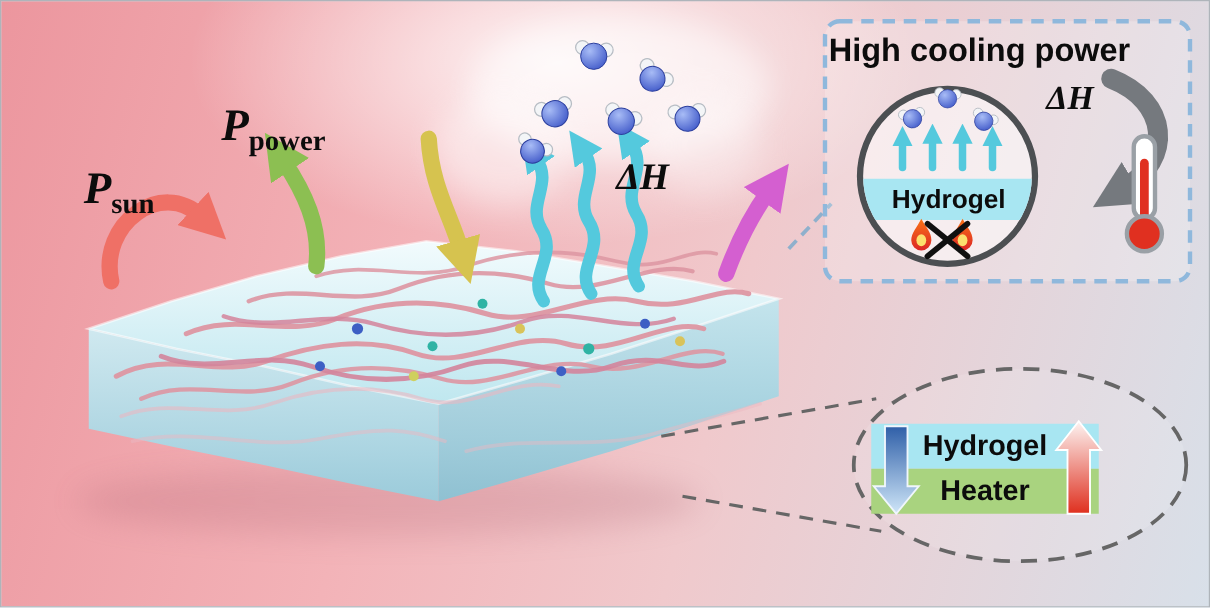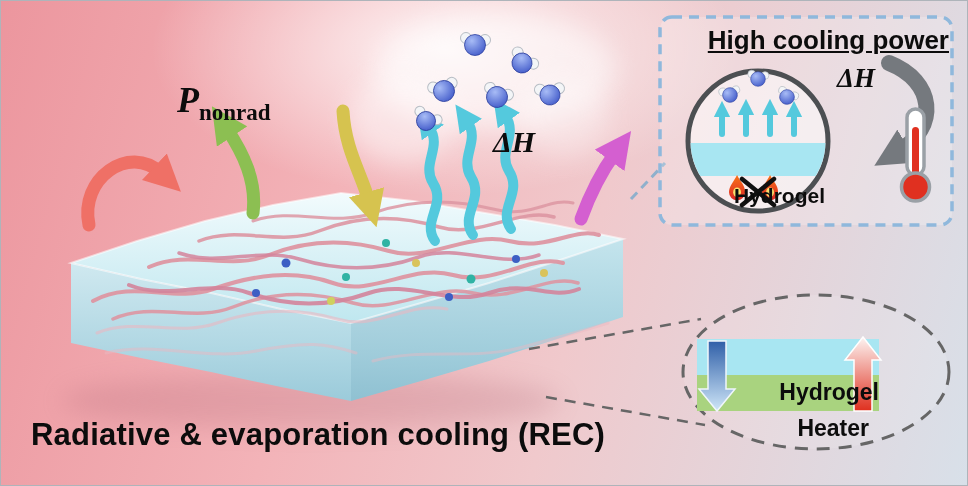--- a/index.html
+++ b/index.html
@@ -10,22 +10,22 @@
       radial-gradient(ellipse 420px 210px at 46% 10%, rgba(255,255,255,.85), rgba(255,255,255,0) 70%),
       linear-gradient(105deg,#ec969e 0%,#f3b3b8 35%,#f0c9cc 60%,#d8e0e9 100%);
     font-family:"Liberation Sans",sans-serif;
   }
   svg{position:absolute;left:0;top:0;}
   .lbl{position:absolute;color:#0c0c0c;white-space:nowrap;line-height:1.05;}
   .flux{font:italic bold 36px "Liberation Serif",serif;}
   .flux sub{font-style:normal;font-size:23px;}
   .dh{font:italic bold 30px "Liberation Serif",serif;}
   .main-title{font:bold 31px "Liberation Sans",sans-serif;letter-spacing:.2px;}
-  .inset-title{font:bold 26px "Liberation Sans",sans-serif;text-align:right;text-decoration:underline;}
-  .bar-label{font:bold 23px "Liberation Sans",sans-serif;text-align:right;margin-top:36px;}
+  .inset-title{font:bold 26px "Liberation Sans",sans-serif;text-align:left;}
+  .bar-label{font:bold 23px "Liberation Sans",sans-serif;text-align:center;}
   .bar-label.sm{font-size:21px;}
   
   .arr{fill:none;stroke-linecap:round;}
   .arr-sun{stroke:var(--c-sun-arrow,#ef7066);stroke-width:13;}
   .arr-nonrad{stroke:var(--c-nonrad-arrow,#8cbf52);stroke-width:13;}
   .arr-atm{stroke:var(--c-atm-arrow,#d6c34f);stroke-width:13;}
   .arr-evap{stroke:var(--c-evap-arrow,#54c9dd);stroke-width:10;}
   .arr-evap-sm{stroke:var(--c-evap-arrow,#54c9dd);stroke-width:6;}
   .arr-rad{stroke:var(--c-rad-arrow,#d45fd0);stroke-width:13;}
   .arr-gray{stroke:var(--c-enthalpy-arrow-gray,#75797e);stroke-width:16;}
@@ -242,25 +242,25 @@
     </g>
 
     <g>
       <rect x="696" y="338" width="182" height="36" fill="var(--c-hydrogel-bar,#a8e6f2)"></rect>
       <rect x="696" y="374" width="182" height="36" fill="var(--c-heater-bar,#a9d37f)"></rect>
       <polygon points="707,340 725,340 725,388 734,388 716,410 698,388 707,388" fill="url(#gBlueArr)" stroke="#f0f6fc" stroke-width="1.5"></polygon>
       <polygon points="862,336 880,359 871,359 871,410 853,410 853,359 844,359" fill="url(#gRedArr)" stroke="#ffffff" stroke-width="1.5"></polygon>
     </g>
   </svg>
 
-  <div class="lbl flux" style="left:176px;top:78px"><span>P</span><sub>nonrad</sub></div>
+  <div class="lbl flux" style="left:66px;top:128px"><span>P</span><sub>sun</sub></div>
+  <div class="lbl flux" style="left:176px;top:78px"><span>P</span><sub>power</sub></div>
   <div class="lbl dh" style="left:492px;top:124px">ΔH</div>
 
-  <div class="lbl main-title" style="left:30px;top:416px">Radiative &amp; evaporation cooling (REC)</div>
 
   <div class="lbl inset-title" style="left:662px;top:24px;width:286px">High cooling power</div>
   <div class="lbl bar-label sm" style="left:692px;top:147px;width:132px">Hydrogel</div>
   <div class="lbl dh" style="left:836px;top:62px;font-size:27px">ΔH</div>
 
   <div class="lbl bar-label" style="left:696px;top:342px;width:182px">Hydrogel</div>
-  <div class="lbl bar-label" style="left:712px;top:378px;width:156px">Heater</div>
+  <div class="lbl bar-label" style="left:696px;top:378px;width:182px">Heater</div>
 
 </div>
 
 </body></html>

